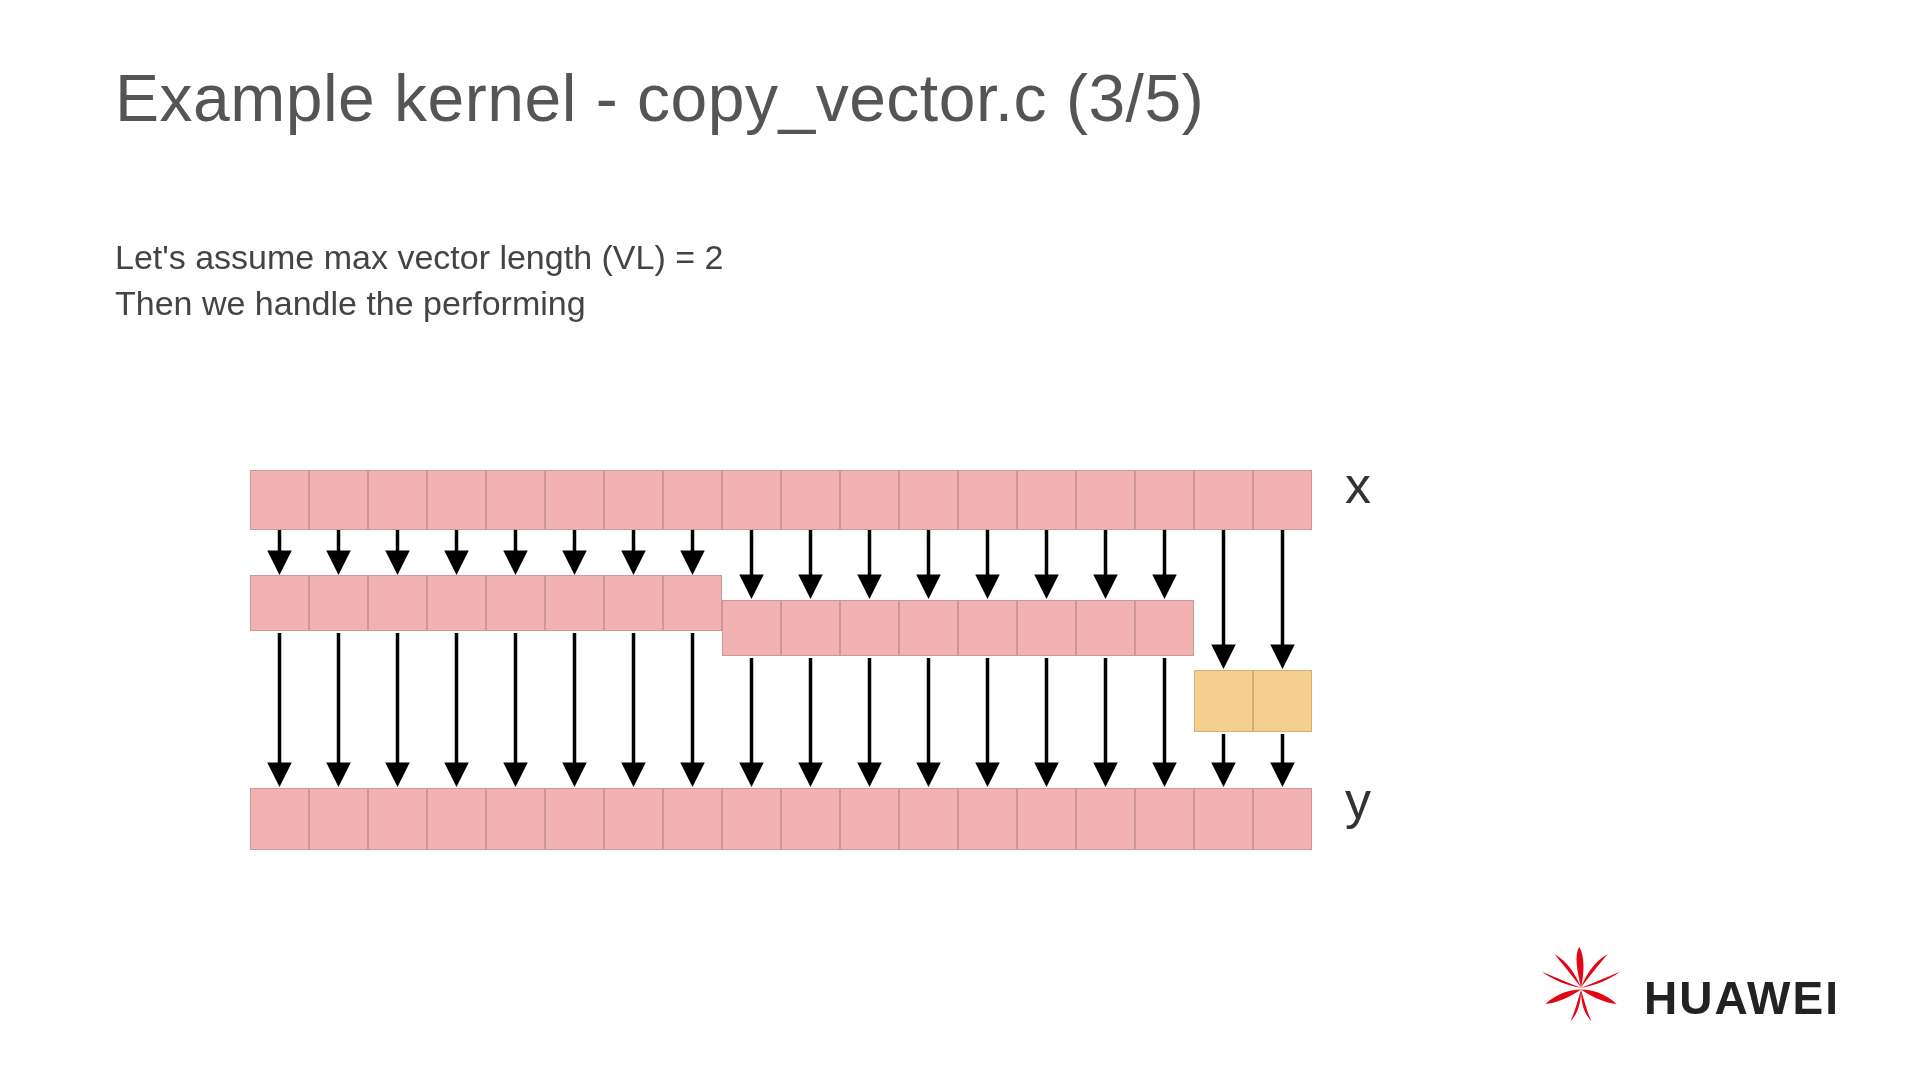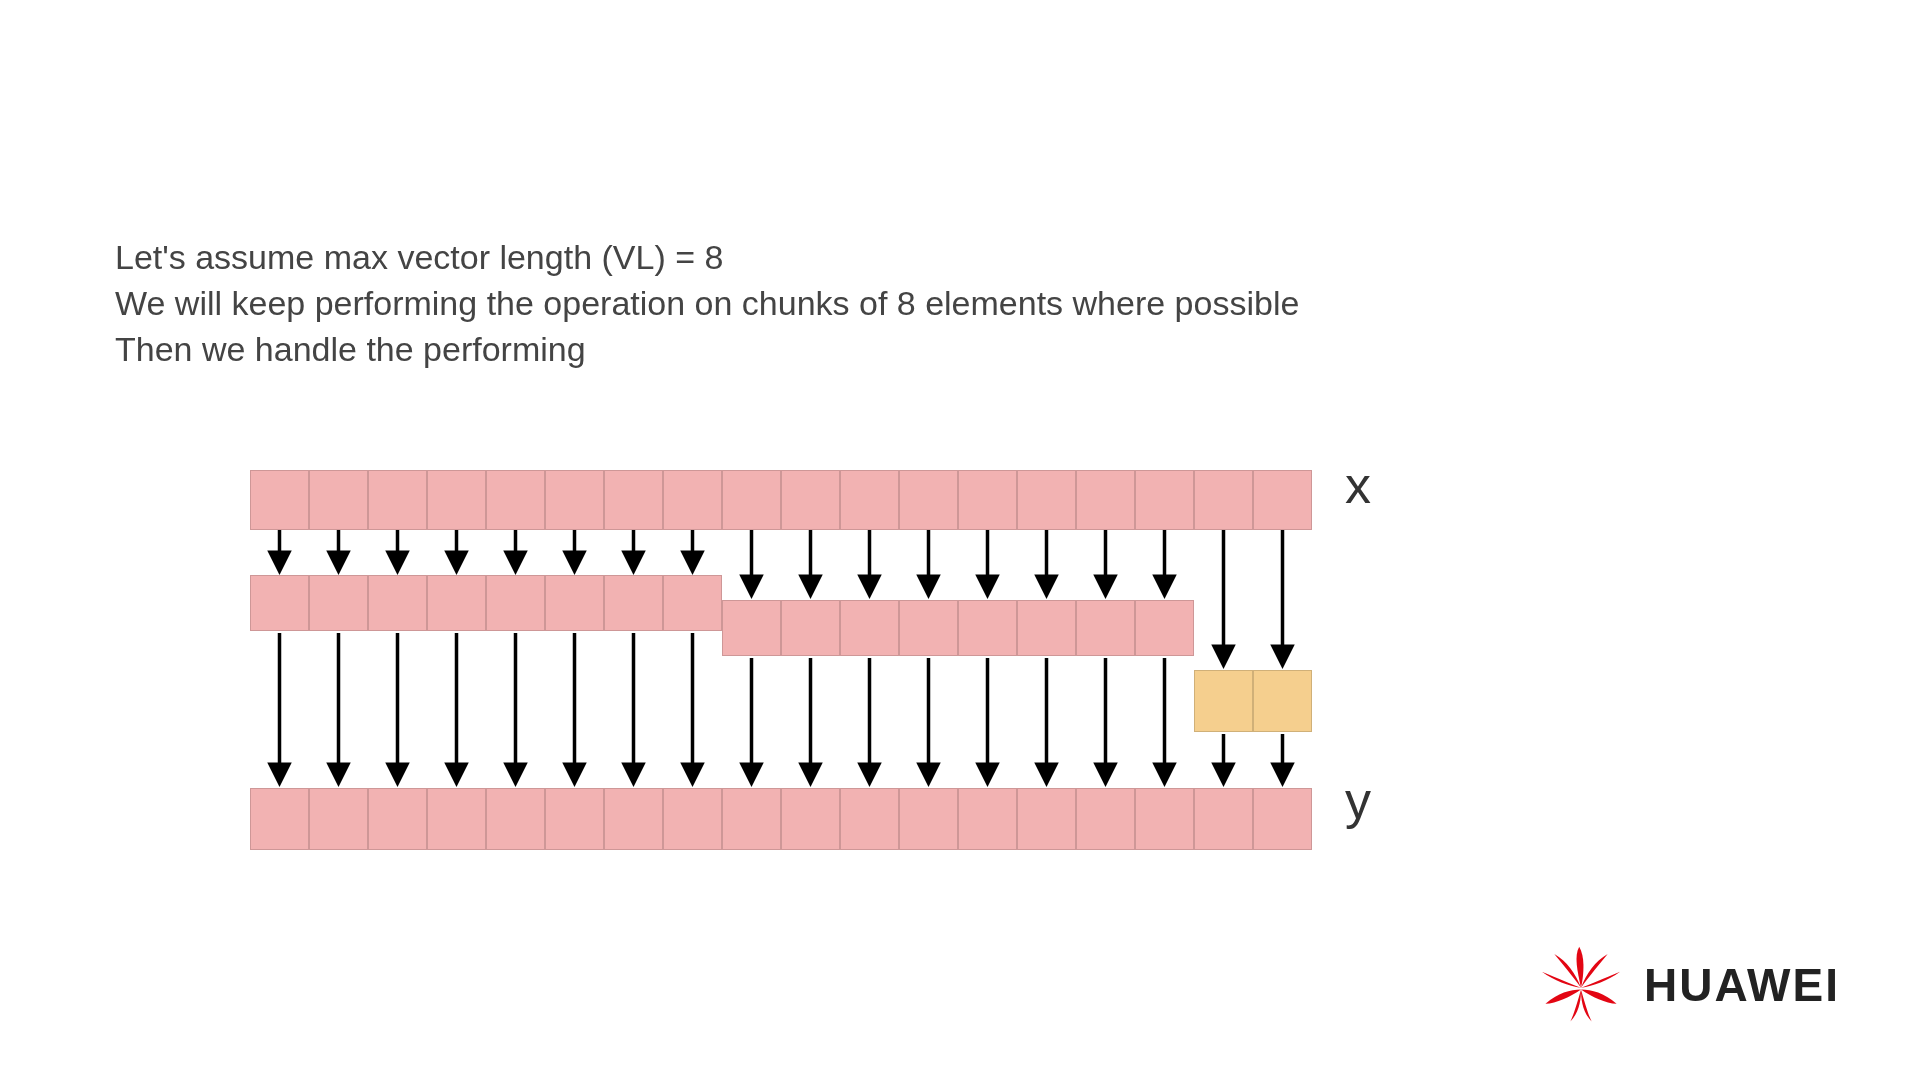--- a/index.html
+++ b/index.html
@@ -18,33 +18,33 @@
   .row-chunk1 .cell{height:56px}
   .row-chunk2{left:472px;top:130px}
   .row-chunk2 .cell{height:56px}
   .row-remain{left:944px;top:200px}
   .row-remain .cell{height:62px}
   .row-y{left:0;top:318px}
   .row-y .cell{height:62px}
   .label-x{position:absolute;left:1095px;top:-15px;font-size:52px;color:#333}
   .label-y{position:absolute;left:1095px;top:300px;font-size:52px;color:#333}
   .arrows{position:absolute;left:0;top:0;width:1062px;height:380px;pointer-events:none}
-  .logo{position:absolute;right:80px;bottom:55px;display:flex;align-items:center;gap:18px}
+  .logo{position:absolute;right:80px;bottom:55px;display:flex;align-items:flex-end;gap:18px}
   .logo svg{width:90px;height:80px}
   .logo-text{font-size:46px;font-weight:700;letter-spacing:2px;color:#222}
 </style>
 </head>
 <body>
 
 <div class="slide">
 
+  <div class="title">Example kernel - copy_vector.c (3/5)</div>
 
   <div class="body-text">
-    <p>Let's assume max vector length (VL) = 8</p>
-    <p>We will keep performing the operation on chunks of 8 elements where possible</p>
+    <p>Let's assume max vector length (VL) = 2</p>
     <p>Then we handle the performing</p>
   </div>
 
   <div class="diagram">
     <div class="label-x">x</div>
     <div class="label-y">y</div>
 
     <div class="row row-x">
         <div class="cell pink"></div>
         <div class="cell pink"></div>

